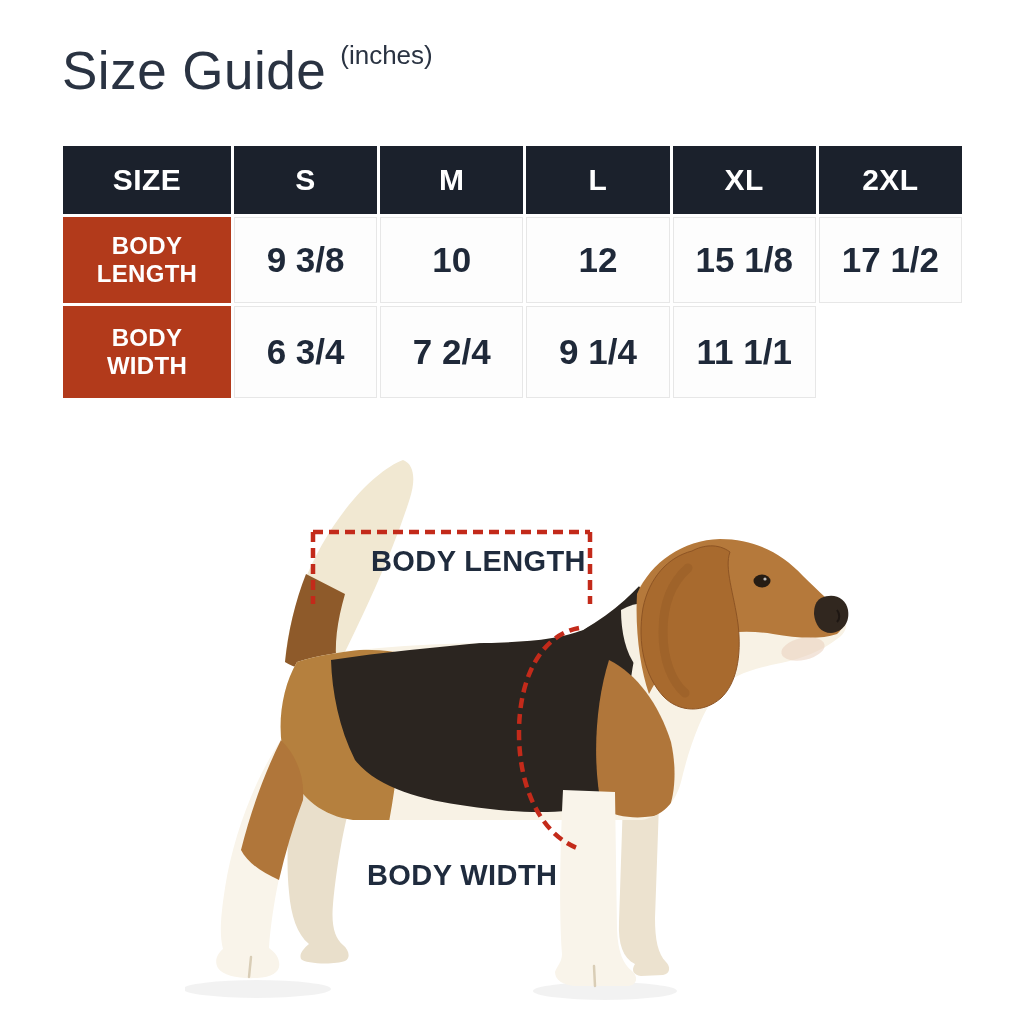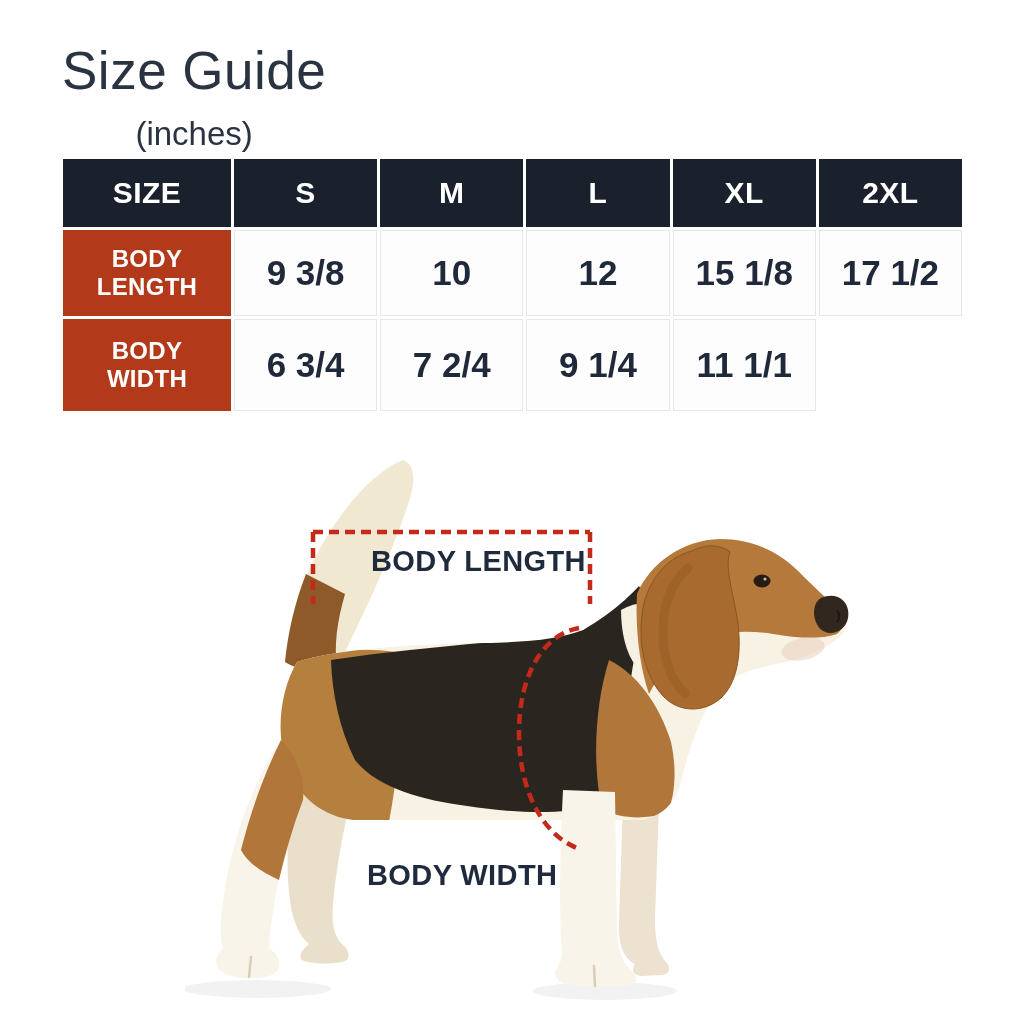--- a/index.html
+++ b/index.html
@@ -2,29 +2,28 @@
 <html><head>
 <meta charset="utf-8">
 <style>
   html,body{margin:0;padding:0;background:#ffffff;}
   #stage{
     position:relative;width:1024px;height:1024px;background:#ffffff;overflow:hidden;
     font-family:"Liberation Sans","DejaVu Sans",sans-serif;
   }
   
   .title-row{
-    position:absolute;left:62px;top:40px;display:flex;align-items:center;gap:14px;
+    position:absolute;left:62px;top:40px;display:flex;align-items:flex-start;gap:14px;
     color:#2A3342;
-    flex-direction:column;
   }
   .title-main{font-size:53px;font-weight:500;letter-spacing:0.5px;}
-  .title-unit{font-size:33px;font-weight:400;}
+  .title-unit{font-size:26px;font-weight:400;}
   
   .size-table{
-    position:absolute;left:63px;top:159px;width:899px;
+    position:absolute;left:63px;top:146px;width:899px;
     display:grid;grid-template-columns:168px repeat(5,1fr);
     grid-template-rows:68px 86px 92px;gap:3px;background:#ffffff;
   }
   .cell{display:flex;align-items:center;justify-content:center;text-align:center;}
   .cell.head{background:#1B212C;color:#ffffff;font-size:30px;font-weight:700;letter-spacing:0.5px;}
   .cell.rowlabel{background:#B23A1B;color:#ffffff;font-size:24px;font-weight:700;line-height:1.18;letter-spacing:0.3px;}
   .cell.rowlabel .wrap{width:118px;}
   .cell.val{background:#FDFDFD;border:1px solid #E7E7E7;color:#1F2939;font-size:35px;font-weight:700;}
   
   .dog-svg{position:absolute;left:185px;top:452px;width:680px;height:572px;}

